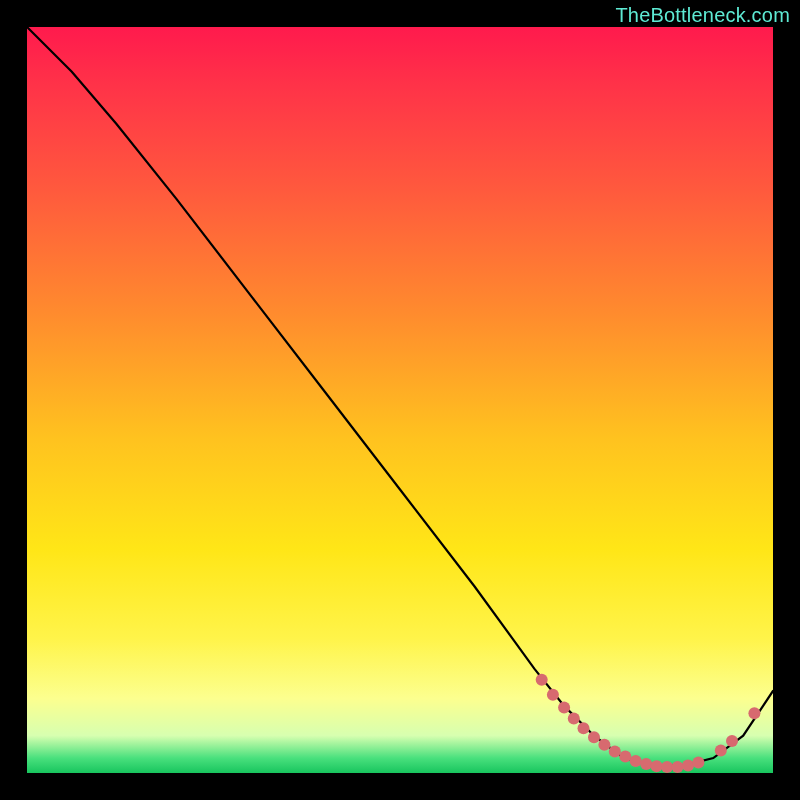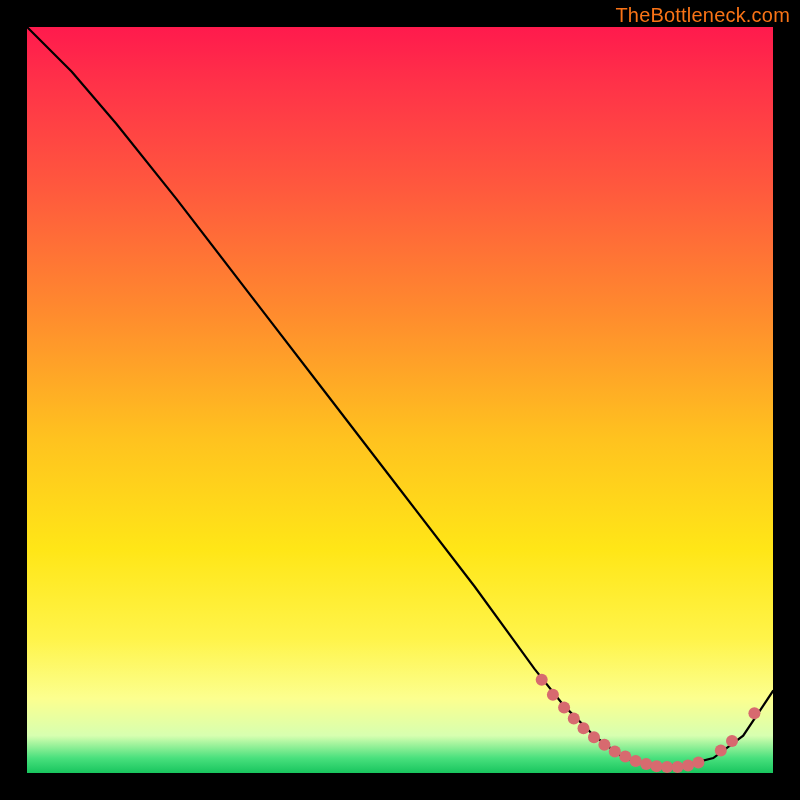--- a/index.html
+++ b/index.html
@@ -47,21 +47,21 @@
   svg.curve {
     position: absolute;
     inset: 0;
     width: 100%;
     height: 100%;
   }
   .watermark {
     position: absolute;
     top: 4px;
     right: 10px;
-    color: #f97316;
+    color: #5eead4;
     font-size: 20px;
     letter-spacing: 0.2px;
     user-select: none;
   }
 </style>
 </head>
 <body>
 
 <div class="stage">
   <div class="watermark">TheBottleneck.com</div>

